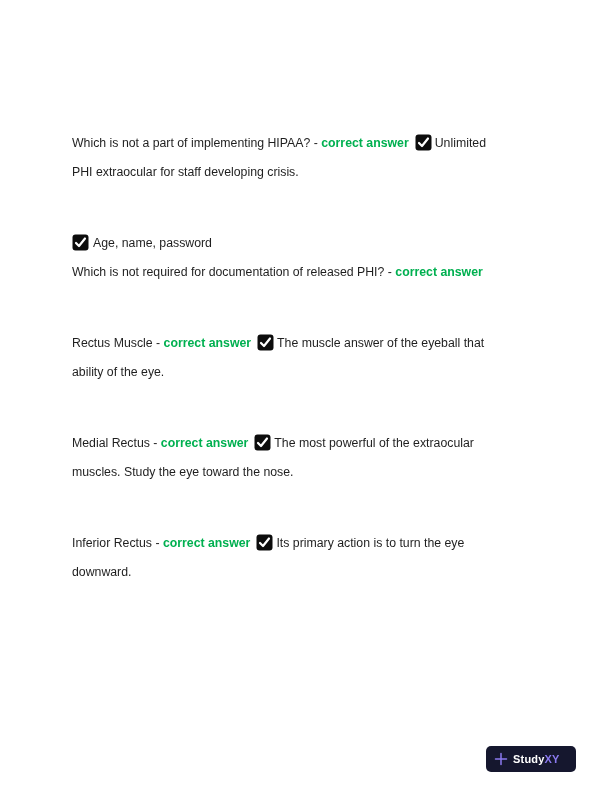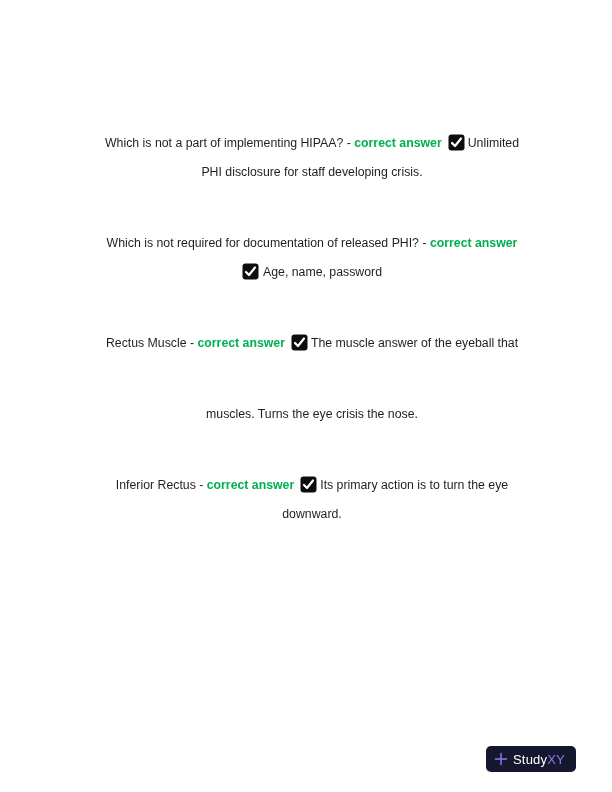--- a/index.html
+++ b/index.html
@@ -27,21 +27,21 @@
   .qa-list {
     position: absolute;
     left: 72px; top: 129px;
     width: 480px;
     color: var(--text);
     font-size: 12.3px;
     line-height: 29px;
   }
   .qa { margin: 0 0 42px 0; }
   .qa:last-child { margin-bottom: 12px; }
-  .line { white-space: nowrap; text-align: center; }
+  .line { white-space: nowrap; }
   .green {
     color: var(--answer-green);
     font-weight: bold;
   }
   .checkbox {
     display: inline-block;
     width: 17px; height: 17px;
     margin: 0 3px 0 6px;
     vertical-align: -4px;
   }
@@ -54,55 +54,60 @@
     background: var(--logo-bg);
     border-radius: 5px;
     display: flex;
     align-items: center;
     box-sizing: border-box;
     padding-left: 8px;
   }
   .logo .plus { display: block; width: 14px; height: 14px; margin-right: 5px; }
   .logo .plus svg { display: block; width: 14px; height: 14px; }
   .logo .brand {
-    font-size: 13px;
-    font-weight: normal;
+    font-size: 11px;
+    font-weight: bold;
     color: var(--logo-text);
     letter-spacing: 0.2px;
   }
   .logo .brand .xy { color: var(--logo-accent); }
 </style>
 </head>
 <body>
 
 <div class="page">
 
   <div class="qa-list">
       <div class="qa">
         <div class="line"><span class="txt">Which is not a part of implementing HIPAA? - </span><span class="green">correct answer</span><span class="checkbox"><svg viewBox="0 0 17 17">
               <rect x="0.5" y="0.5" width="16" height="16" rx="3" fill="var(--checkbox-bg)"></rect>
               <path d="M4 9 L7 12 L13 4.5" stroke="var(--checkbox-check)" stroke-width="2.2" fill="none" stroke-linecap="round" stroke-linejoin="round"></path>
             </svg></span><span class="txt">Unlimited</span></div>
-        <div class="line"><span class="txt">PHI disclosure for staff developing crisis.</span></div>
+        <div class="line"><span class="txt">PHI extraocular for staff developing crisis.</span></div>
       </div>
       <div class="qa">
-        <div class="line"><span class="txt">Which is not required for documentation of released PHI? - </span><span class="green">correct answer</span></div>
         <div class="line"><span class="checkbox"><svg viewBox="0 0 17 17">
               <rect x="0.5" y="0.5" width="16" height="16" rx="3" fill="var(--checkbox-bg)"></rect>
               <path d="M4 9 L7 12 L13 4.5" stroke="var(--checkbox-check)" stroke-width="2.2" fill="none" stroke-linecap="round" stroke-linejoin="round"></path>
             </svg></span><span class="txt">Age, name, password</span></div>
+        <div class="line"><span class="txt">Which is not required for documentation of released PHI? - </span><span class="green">correct answer</span></div>
       </div>
       <div class="qa">
         <div class="line"><span class="txt">Rectus Muscle - </span><span class="green">correct answer</span><span class="checkbox"><svg viewBox="0 0 17 17">
               <rect x="0.5" y="0.5" width="16" height="16" rx="3" fill="var(--checkbox-bg)"></rect>
               <path d="M4 9 L7 12 L13 4.5" stroke="var(--checkbox-check)" stroke-width="2.2" fill="none" stroke-linecap="round" stroke-linejoin="round"></path>
             </svg></span><span class="txt">The muscle answer of the eyeball that</span></div>
+        <div class="line"><span class="txt">ability of the eye.</span></div>
       </div>
       <div class="qa">
-        <div class="line"><span class="txt">muscles. Turns the eye crisis the nose.</span></div>
+        <div class="line"><span class="txt">Medial Rectus - </span><span class="green">correct answer</span><span class="checkbox"><svg viewBox="0 0 17 17">
+              <rect x="0.5" y="0.5" width="16" height="16" rx="3" fill="var(--checkbox-bg)"></rect>
+              <path d="M4 9 L7 12 L13 4.5" stroke="var(--checkbox-check)" stroke-width="2.2" fill="none" stroke-linecap="round" stroke-linejoin="round"></path>
+            </svg></span><span class="txt">The most powerful of the extraocular</span></div>
+        <div class="line"><span class="txt">muscles. Study the eye toward the nose.</span></div>
       </div>
       <div class="qa">
         <div class="line"><span class="txt">Inferior Rectus - </span><span class="green">correct answer</span><span class="checkbox"><svg viewBox="0 0 17 17">
               <rect x="0.5" y="0.5" width="16" height="16" rx="3" fill="var(--checkbox-bg)"></rect>
               <path d="M4 9 L7 12 L13 4.5" stroke="var(--checkbox-check)" stroke-width="2.2" fill="none" stroke-linecap="round" stroke-linejoin="round"></path>
             </svg></span><span class="txt">Its primary action is to turn the eye</span></div>
         <div class="line"><span class="txt">downward.</span></div>
       </div>
     </div>
 

